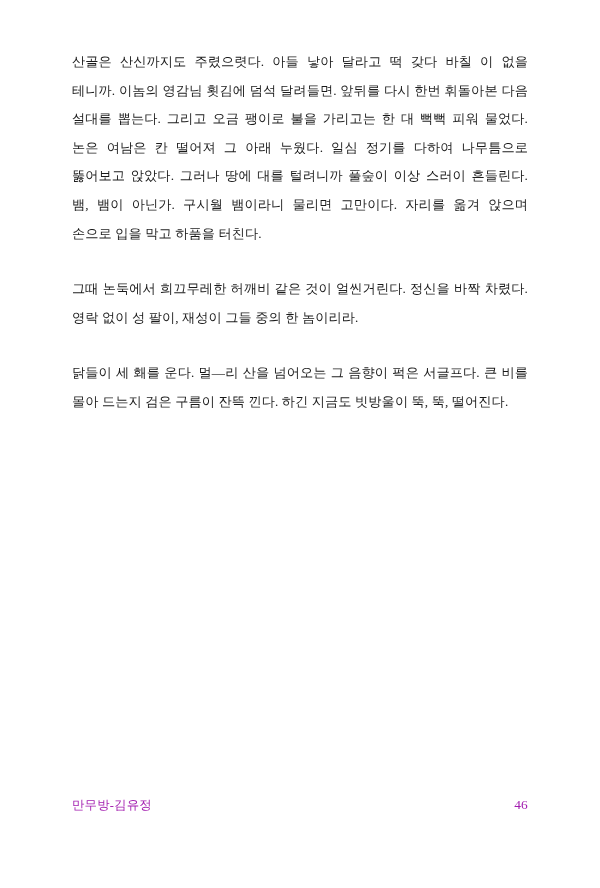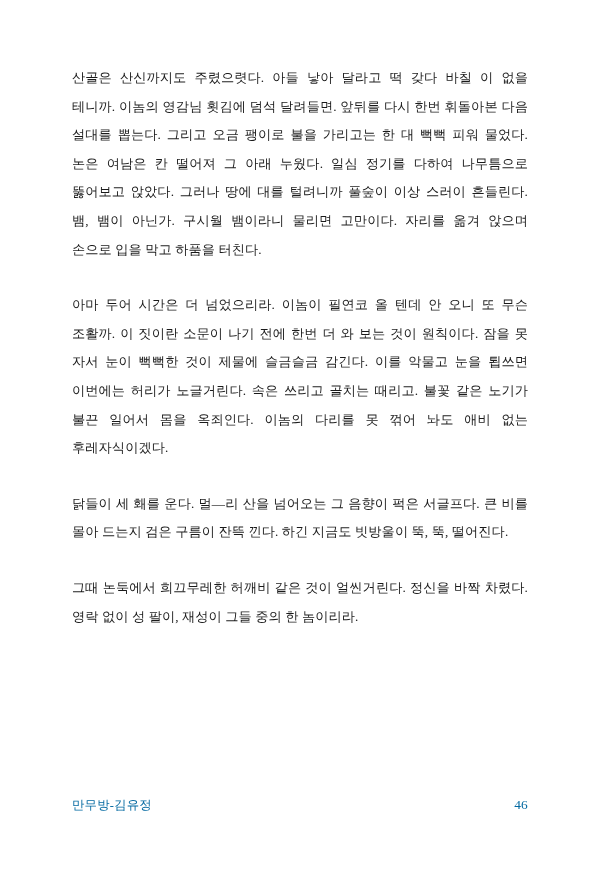--- a/index.html
+++ b/index.html
@@ -12,21 +12,21 @@
     background: #ffffff;
     font-family: "Liberation Serif", "DejaVu Serif", serif;
     color: #1a1a1a;
     overflow: hidden;
   }
   .page {
     position: relative;
     width: 600px;
     height: 888px;
     box-sizing: border-box;
-    padding: 64px 72px 0 72px;
+    padding: 48px 72px 0 72px;
   }
   .body-text {
     font-size: 13.2px;
     line-height: 28.6px;
     text-align: justify;
     text-justify: inter-word;
     letter-spacing: 0.1px;
     word-break: keep-all;
   }
   .para {
@@ -38,41 +38,40 @@
   }
   .footer {
     position: absolute;
     left: 72px;
     right: 72px;
     bottom: 74px;
     display: flex;
     align-items: baseline;
     justify-content: space-between;
     font-size: 12.4px;
-    color: #0369a1;
+    color: #a21caf;
   }
   .footer-title {
     letter-spacing: 0.2px;
   }
   .footer-page {
     font-size: 13.4px;
     letter-spacing: 0.2px;
     font-family: Liberation Serif, serif;
   }
 </style>
 </head>
 <body>
 
 <div class="page">
 
   <div class="body-text">
     <p class="para">산골은 산신까지도 주렸으렷다. 아들 낳아 달라고 떡 갖다 바칠 이 없을 테니까. 이놈의 영감님 횟김에 덤석 달려들면. 앞뒤를 다시 한번 휘돌아본 다음 설대를 뽑는다. 그리고 오금 팽이로 불을 가리고는 한 대 뻑뻑 피워 물었다. 논은 여남은 칸 떨어져 그 아래 누웠다. 일심 정기를 다하여 나무틈으로 뚫어보고 앉았다. 그러나 땅에 대를 털려니까 풀숲이 이상 스러이 흔들린다. 뱀, 뱀이 아닌가. 구시월 뱀이라니 물리면 고만이다. 자리를 옮겨 앉으며 손으로 입을 막고 하품을 터친다.</p>
-    <p class="para">아마 두어 시간은 더 넘었으리라. 이놈이 필연코 올 텐데 안 오니 또 무슨 조활까. 이 짓이란 소문이 나기 전에 한번 더 와 보는 것이 원칙이다. 잠을 못 자서 눈이 뻑뻑한 것이 제물에 슬금슬금 감긴다. 이를 악물고 눈을 툅쓰면 이번에는 허리가 노글거린다. 속은 쓰리고 골치는 때리고. 불꽃 같은 노기가 불끈 일어서 몸을 옥죄인다. 이놈의 다리를 못 꺾어 놔도 애비 없는 후레자식이겠다.</p>
+    <p class="para">그때 논둑에서 희끄무레한 허깨비 같은 것이 얼씬거린다. 정신을 바짝 차렸다. 영락 없이 성 팔이, 재성이 그들 중의 한 놈이리라.</p>
     <p class="para">닭들이 세 홰를 운다. 멀―리 산을 넘어오는 그 음향이 퍽은 서글프다. 큰 비를 몰아 드는지 검은 구름이 잔뜩 낀다. 하긴 지금도 빗방울이 뚝, 뚝, 떨어진다.</p>
-    <p class="para">그때 논둑에서 희끄무레한 허깨비 같은 것이 얼씬거린다. 정신을 바짝 차렸다. 영락 없이 성 팔이, 재성이 그들 중의 한 놈이리라.</p>
   </div>
 
   <div class="footer">
     <span class="footer-title">만무방-김유정</span>
     <span class="footer-page">46</span>
   </div>
 
 </div>
 
 </body></html>

